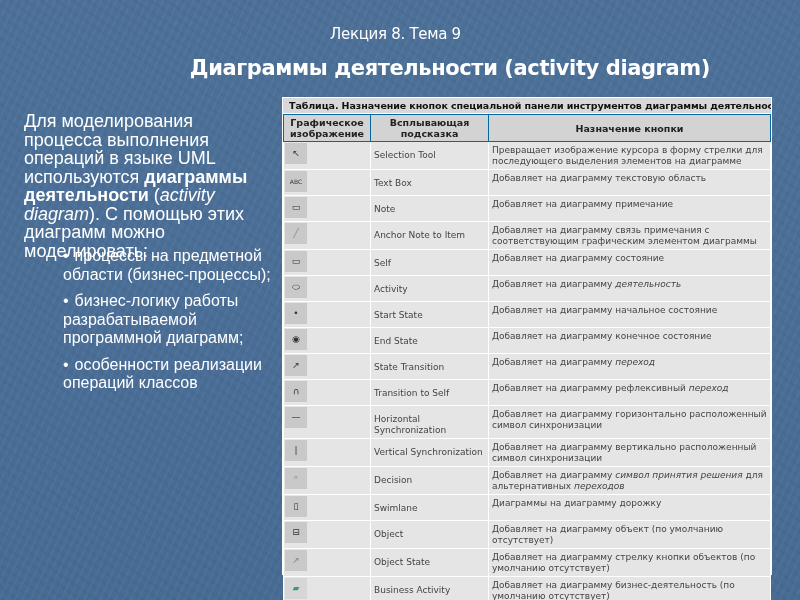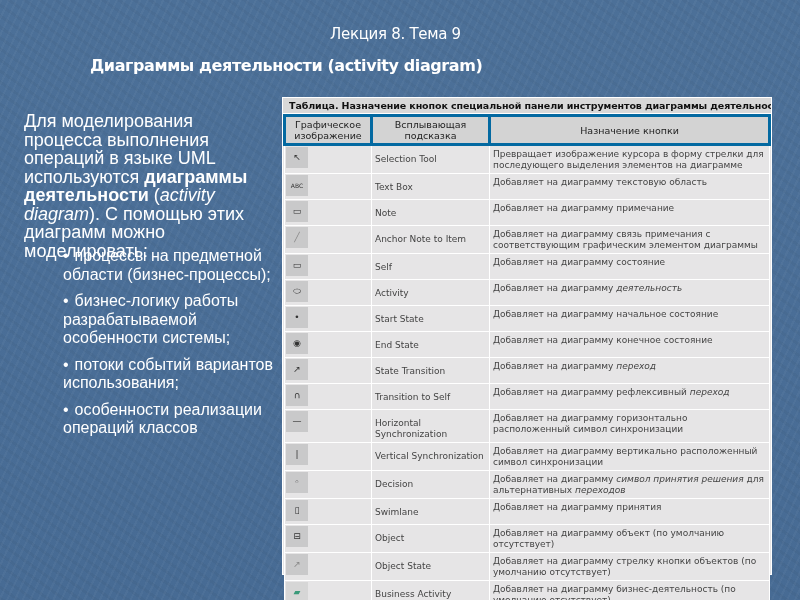--- a/index.html
+++ b/index.html
@@ -13,22 +13,22 @@
       font-family: "Liberation Sans", sans-serif;
       color: #ffffff;
     }
     .subtitle {
       position: absolute; left: 282px; top: 25px;
       font-family: "DejaVu Sans", sans-serif; font-size: 15px; color: #fff;
       letter-spacing: -0.3px;
       margin-left: 48px;
     }
     .title {
-      position: absolute; left: 90px; top: 56px; width: 620px; text-align: left;
-      font-family: "DejaVu Sans", sans-serif; font-weight: bold; font-size: 16px; color: #fff;
+      position: absolute; left: 90px; top: 56px; width: 620px; text-align: right;
+      font-family: "DejaVu Sans", sans-serif; font-weight: bold; font-size: 21px; color: #fff;
       letter-spacing: -0.4px;
     }
     .left-text {
       position: absolute; left: 24px; top: 112px; width: 250px;
       font-size: 18px; line-height: 18.5px; color: #fff;
     }
     .left-text b { font-weight: bold; }
     .left-text i { font-style: italic; }
     .bullets {
       position: absolute; left: 63px; top: 247px; width: 210px;
@@ -44,22 +44,22 @@
       font-family: "DejaVu Sans", sans-serif; color: #333;
     }
     .table-caption {
       height: 15px; line-height: 15px; font-size: 9.5px; font-weight: bold;
       padding-left: 6px; color: #111; background: #d8d8d8;
       border-bottom: 1px solid #fff; white-space: nowrap; overflow: hidden;
       letter-spacing: -0.1px;
     }
     table { border-collapse: collapse; width: 100%; table-layout: fixed; }
     th {
-      background: #d3d3d3; font-size: 9.5px; font-weight: normal; color: #222;
-      border: 3px solid #0369a1; height: 26px; line-height: 11px; padding: 0;
+      background: #d3d3d3; font-size: 9.5px; font-weight: bold; color: #222;
+      border: 1px solid #0369a1; height: 26px; line-height: 11px; padding: 0;
       text-align: center;
     }
     td {
       border: 1px solid #fff; font-size: 9px; line-height: 11px; vertical-align: top;
       padding: 2px 3px; color: #444; background: #e6e5e6;
     }
     td.icon-cell { padding: 1px 1px; }
     .icon-box {
       width: 22px; height: 21px; background: #c9c9ca; display: flex;
       align-items: center; justify-content: center; font-size: 9px; color: #333;
@@ -72,22 +72,21 @@
 </head>
 <body>
 
 <div class="subtitle">Лекция 8. Тема 9</div>
 <div class="title">Диаграммы деятельности (activity diagram)</div>
 
 <div class="left-text"><span>Для моделирования процесса выполнения операций в языке UML используются </span><b>диаграммы деятельности</b><span> (</span><i>activity diagram</i><span>). С помощью этих диаграмм можно моделировать:</span></div>
 
 <ul class="bullets">
   <li><span class="dot">•</span><span>процессы на предметной области (бизнес-процессы);</span></li>
-  <li><span class="dot">•</span><span>бизнес-логику работы разрабатываемой особенности системы;</span></li>
-  <li><span class="dot">•</span><span>потоки событий вариантов использования;</span></li>
+  <li><span class="dot">•</span><span>бизнес-логику работы разрабатываемой программной диаграмм;</span></li>
   <li><span class="dot">•</span><span>особенности реализации операций классов</span></li>
 </ul>
 
 <div class="table-wrap">
   <div class="table-caption">Таблица. Назначение кнопок специальной панели инструментов диаграммы деятельности</div>
   <table>
     <colgroup>
         <col style="width:87px">
         <col style="width:118px">
         <col>
@@ -189,21 +188,21 @@
             <div class="icon-box">◦</div>
           </td>
           <td class="tip">Decision</td>
           <td class="desc"><span>Добавляет на диаграмму </span><i>символ принятия решения</i><span> для альтернативных </span><i>переходов</i><span></span></td>
         </tr>
         <tr>
           <td class="icon-cell" style="height:23px">
             <div class="icon-box">▯</div>
           </td>
           <td class="tip">Swimlane</td>
-          <td class="desc"><span>Добавляет на диаграмму принятия</span><i></i><span></span><i></i><span></span></td>
+          <td class="desc"><span>Диаграммы на диаграмму дорожку</span><i></i><span></span><i></i><span></span></td>
         </tr>
         <tr>
           <td class="icon-cell" style="height:24px">
             <div class="icon-box">⊟</div>
           </td>
           <td class="tip">Object</td>
           <td class="desc"><span>Добавляет на диаграмму объект (по умолчанию отсутствует)</span><i></i><span></span><i></i><span></span></td>
         </tr>
         <tr>
           <td class="icon-cell" style="height:24px">

